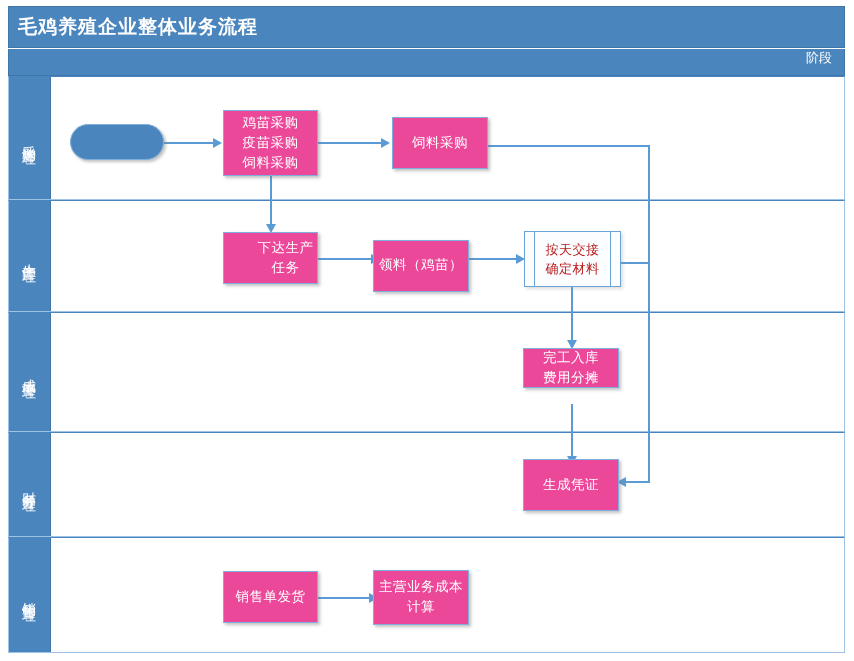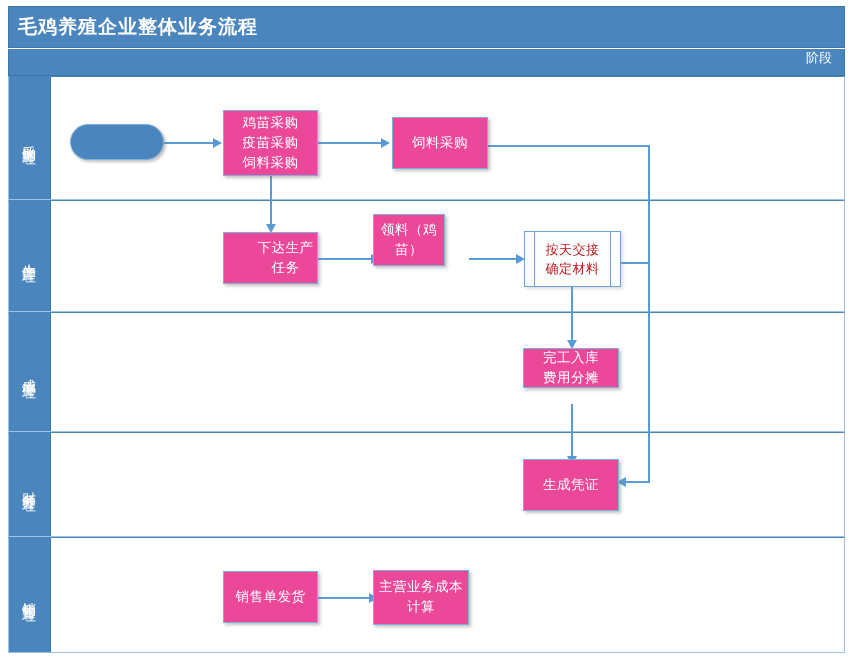--- a/index.html
+++ b/index.html
@@ -239,21 +239,21 @@
   <div class="node start" style="left:70px; top:124px; width:94px; height:36px;"></div>
 
   <div class="node" style="left:223px; top:110px; width:95px; height:66px;">鸡苗采购
 疫苗采购
 饲料采购</div>
 
   <div class="node" style="left:392px; top:117px; width:96px; height:52px;">饲料采购</div>
 
   <div class="node" style="left:223px; top:232px; width:95px; height:52px;padding-left:30px;">下达生产任务</div>
 
-  <div class="node" style="left:373px; top:214px; width:72px; height:52px;">领料（鸡苗）</div>
+  <div class="node" style="left:373px; top:240px; width:96px; height:52px;font-family:Liberation Mono, monospace;">领料（鸡苗）</div>
 
   <div class="node predefined" style="left:524px; top:231px; width:97px; height:56px;">按天交接
 确定材料</div>
 
   <div class="node" style="left:523px; top:348px; width:96px; height:40px;">完工入库
 费用分摊</div>
 
   <div class="node" style="left:523px; top:459px; width:96px; height:52px;">生成凭证</div>
 
   <div class="node" style="left:223px; top:571px; width:95px; height:52px;">销售单发货</div>

